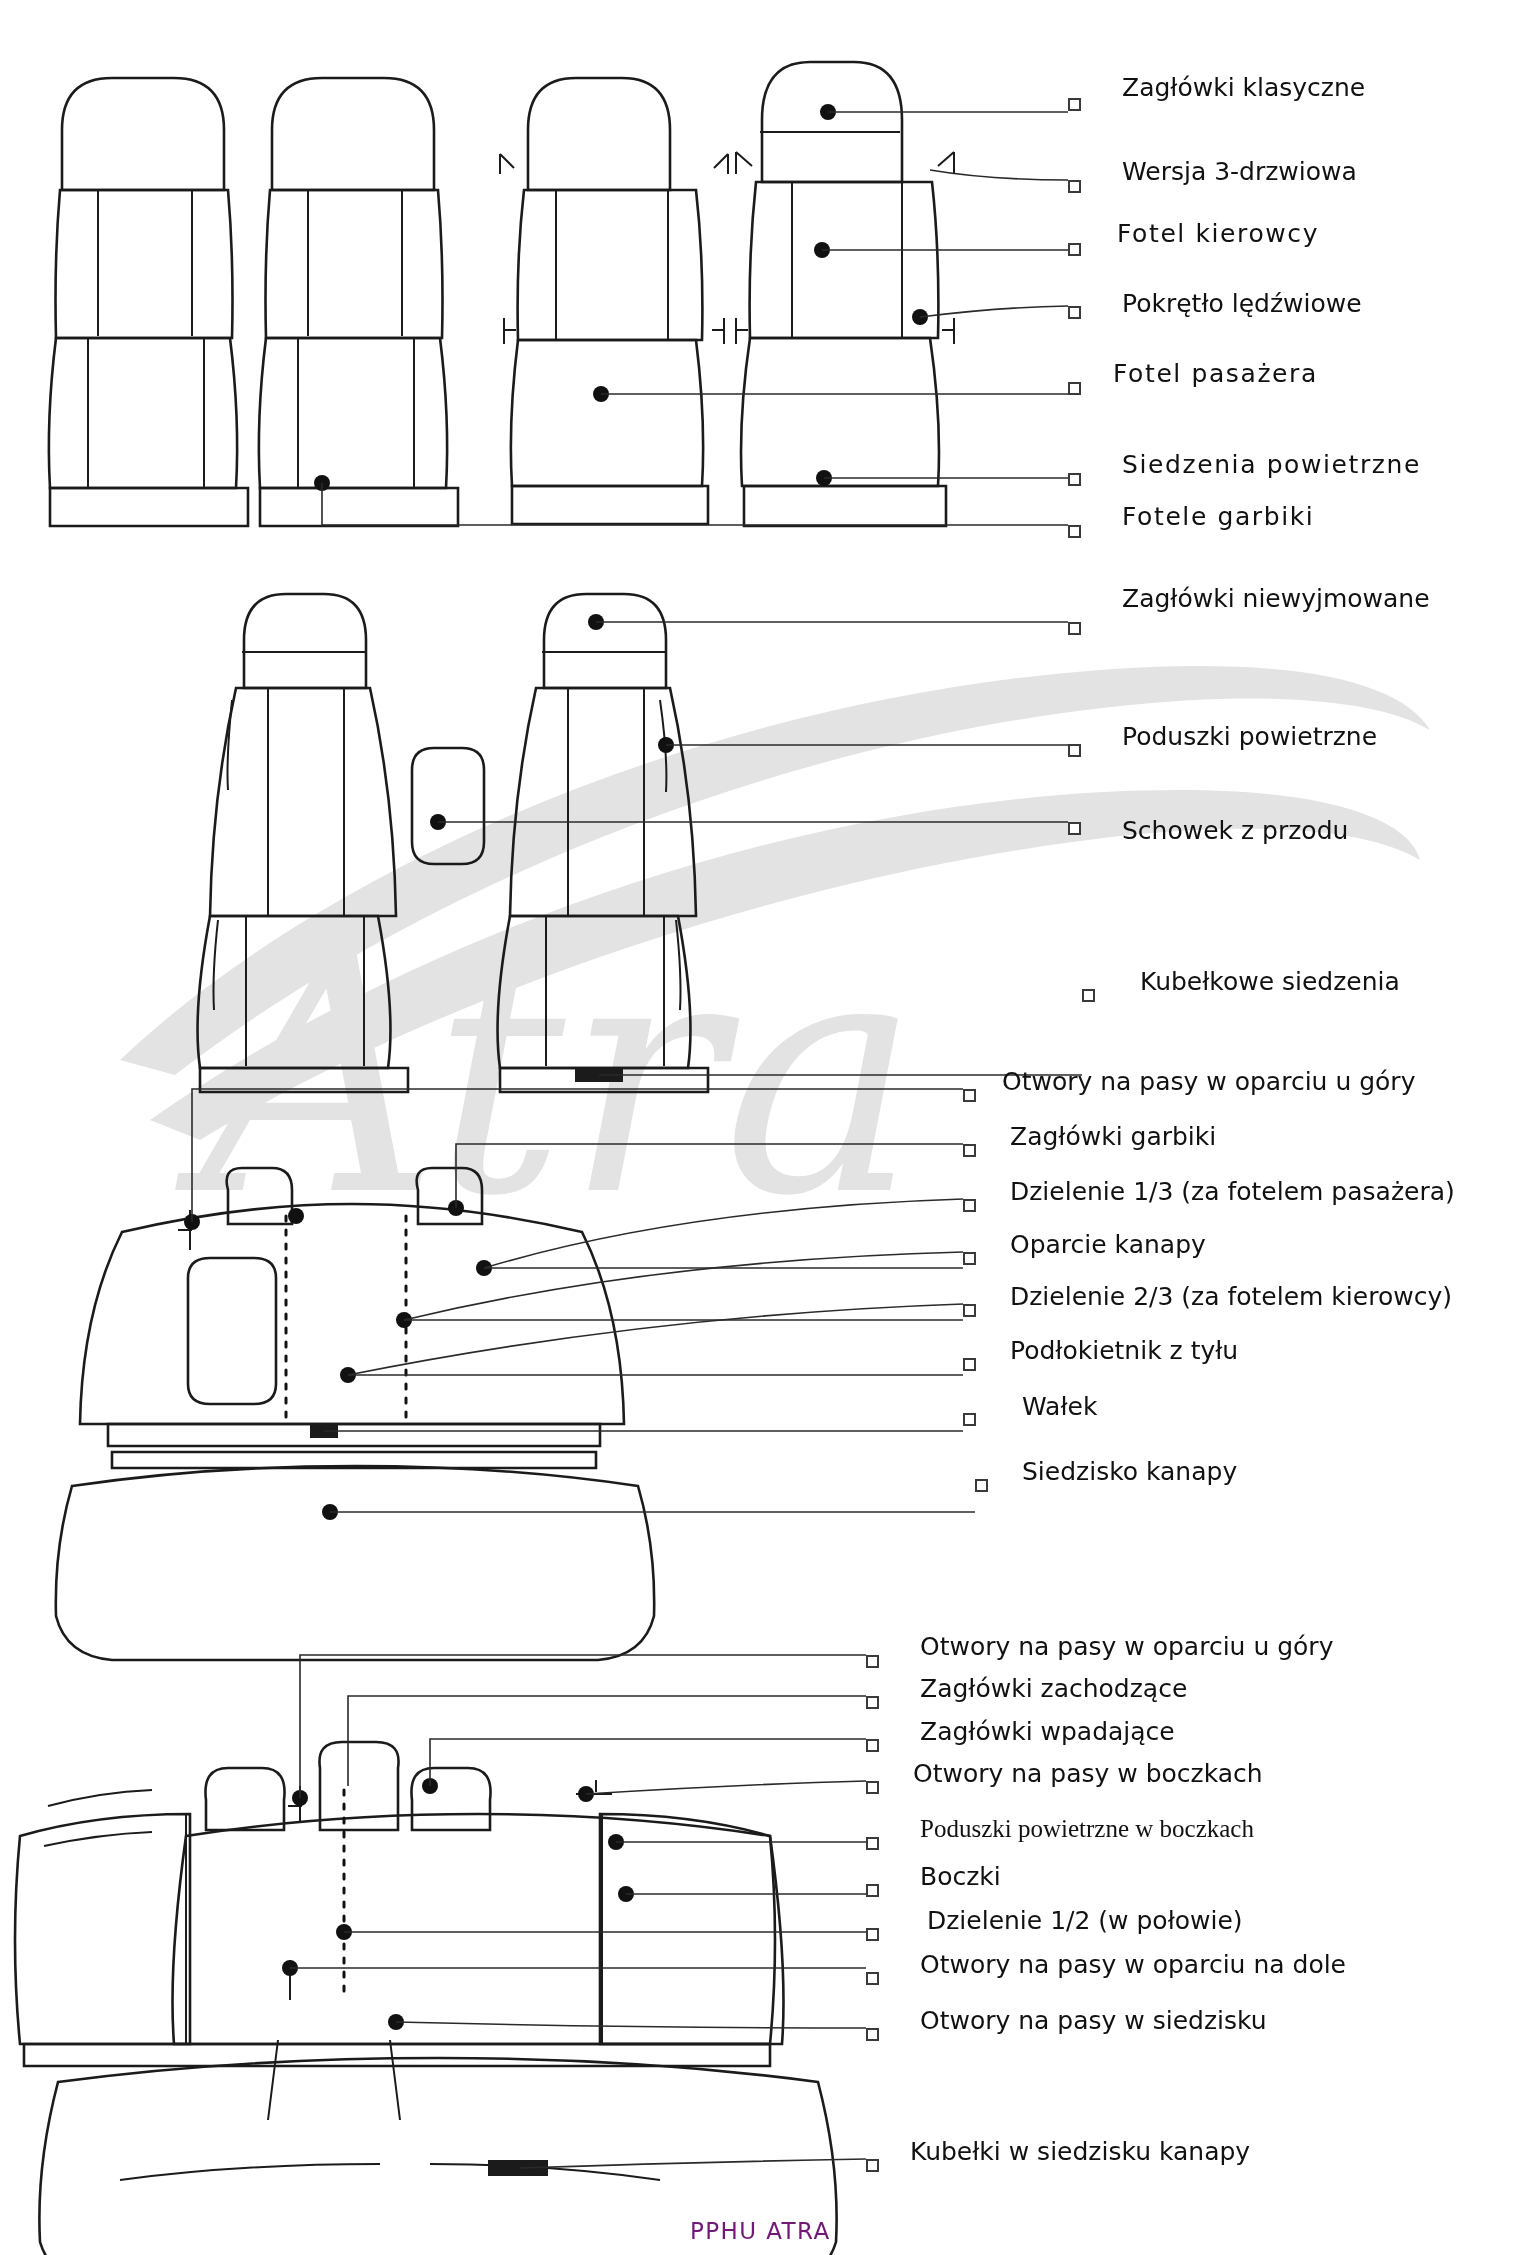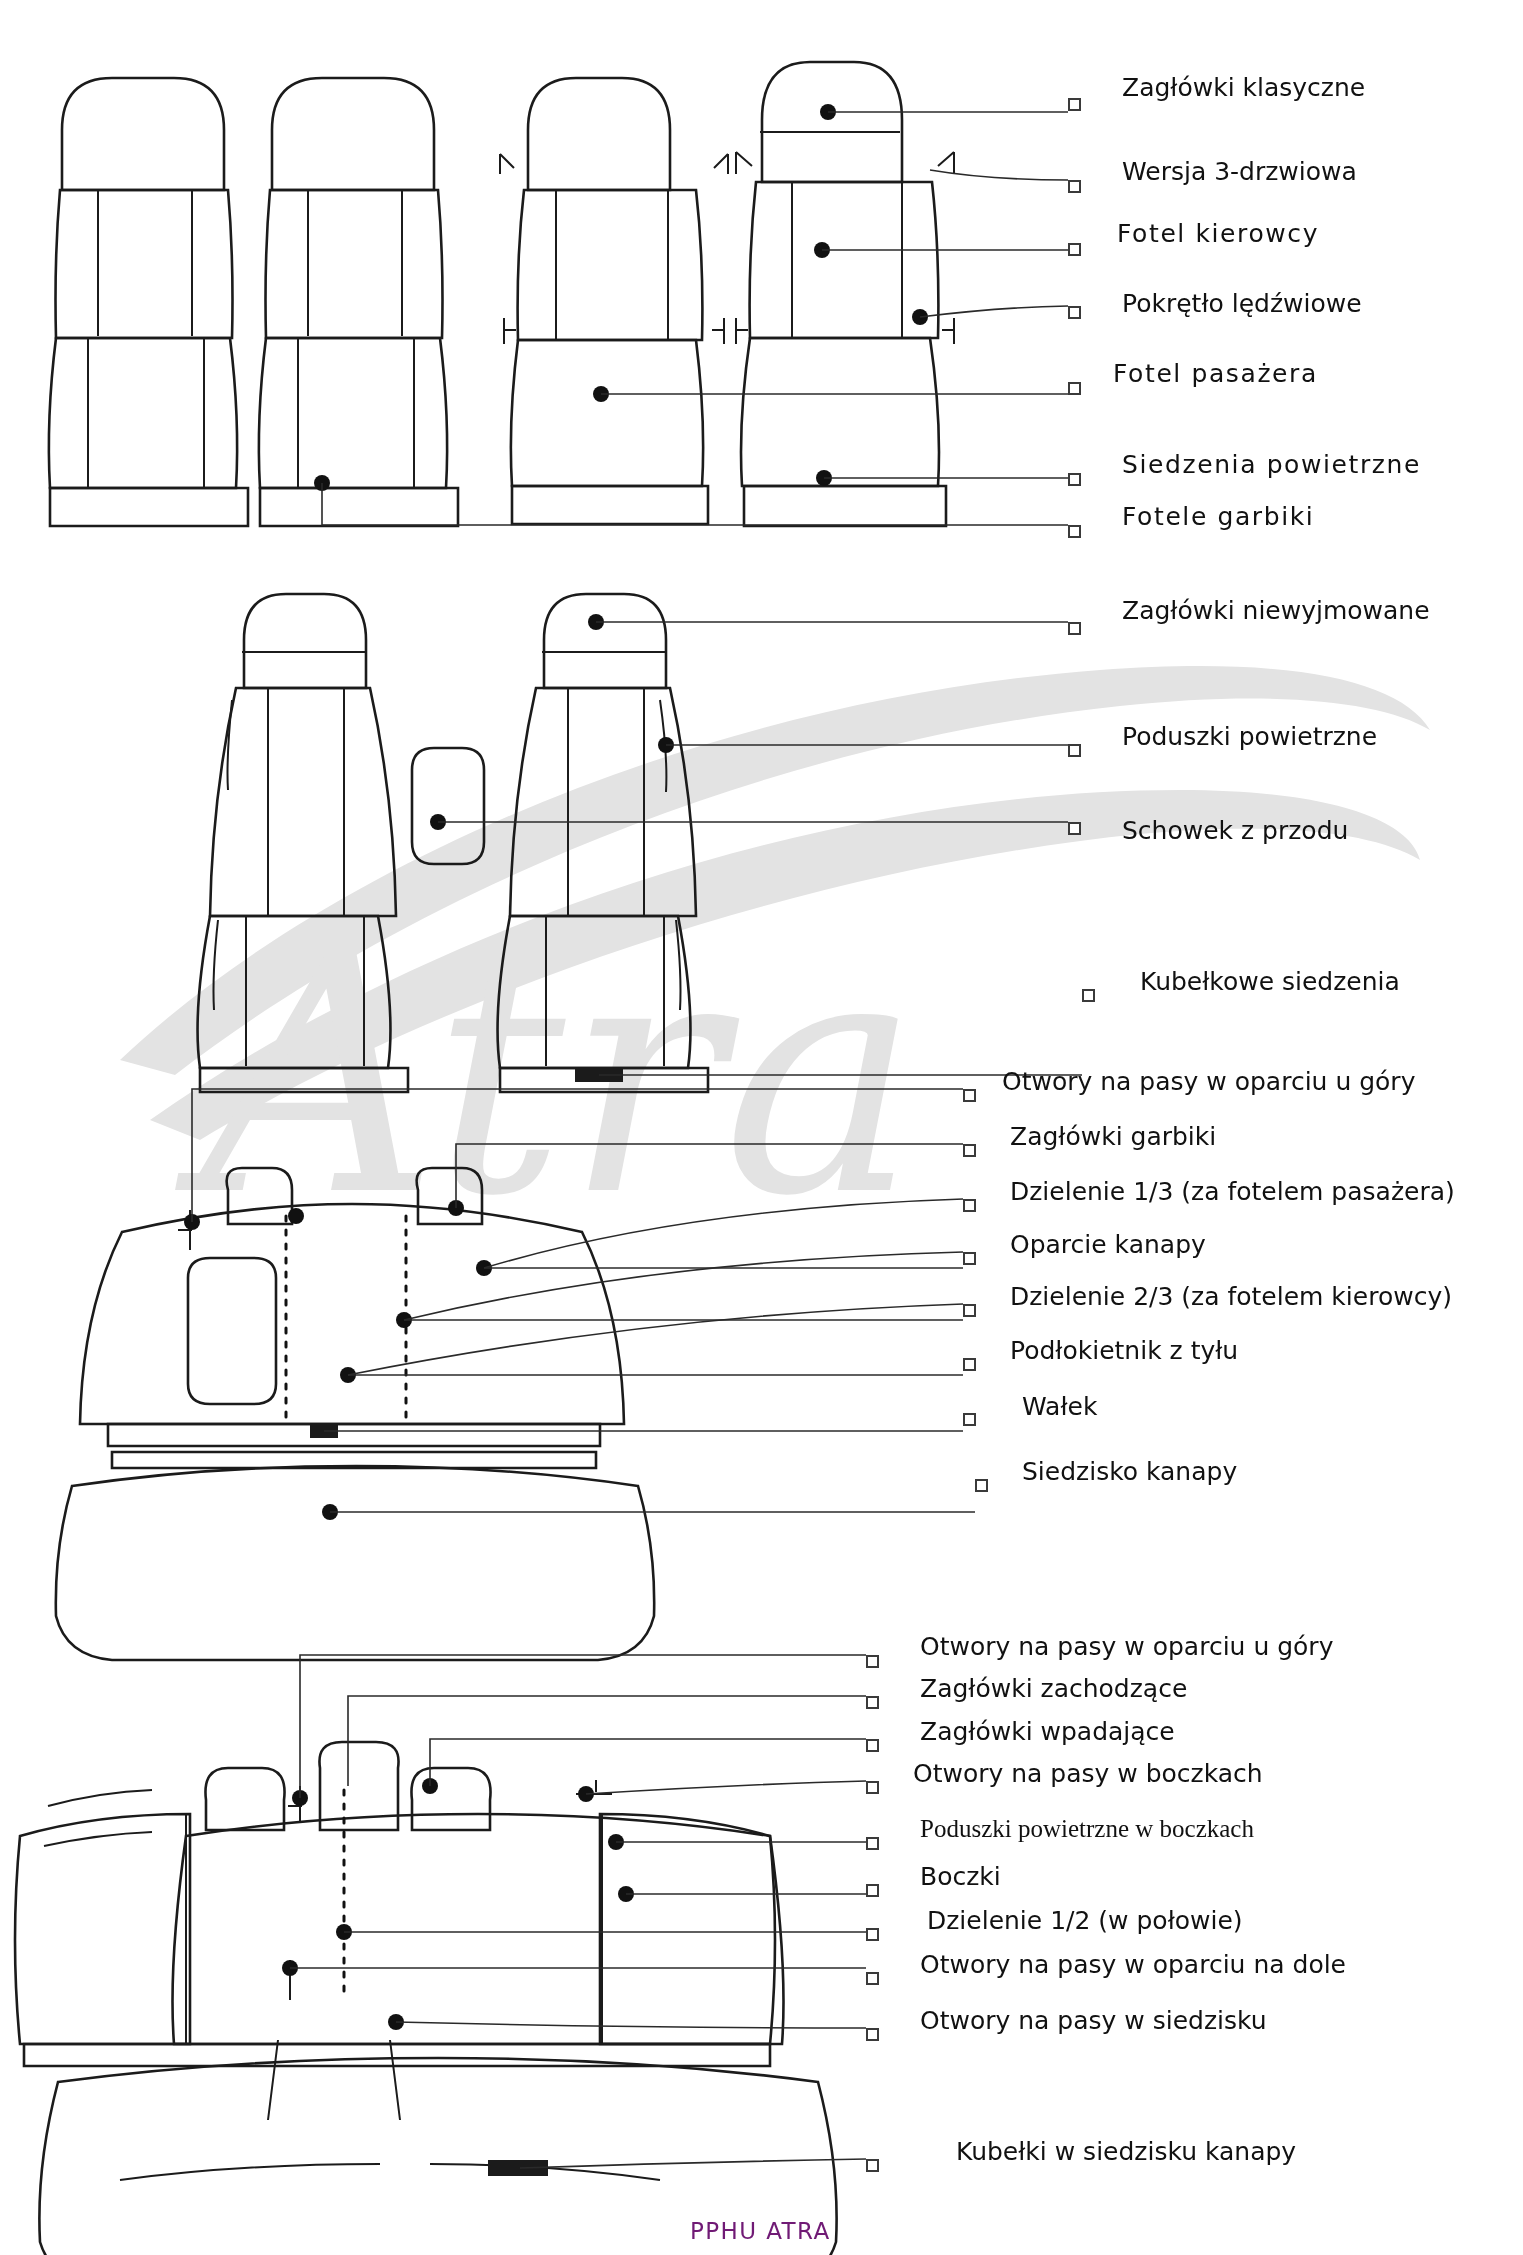--- a/index.html
+++ b/index.html
@@ -268,21 +268,21 @@
       <div class="label mono-ish" style="left: 1117px; top: 219px;">Fotel kierowcy</div>
       <div class="marker" style="left: 1068px; top: 306px;"></div>
       <div class="label" style="left: 1122px; top: 289px;">Pokrętło lędźwiowe</div>
       <div class="marker" style="left: 1068px; top: 382px;"></div>
       <div class="label mono-ish" style="left: 1113px; top: 359px;">Fotel pasażera</div>
       <div class="marker" style="left: 1068px; top: 473px;"></div>
       <div class="label mono-ish" style="left: 1122px; top: 450px;">Siedzenia powietrzne</div>
       <div class="marker" style="left: 1068px; top: 525px;"></div>
       <div class="label mono-ish" style="left: 1122px; top: 502px;">Fotele garbiki</div>
       <div class="marker" style="left: 1068px; top: 622px;"></div>
-      <div class="label" style="left: 1122px; top: 596px;">Zagłówki niewyjmowane</div>
+      <div class="label" style="left: 1122px; top: 584px;">Zagłówki niewyjmowane</div>
       <div class="marker" style="left: 1068px; top: 744px;"></div>
       <div class="label" style="left: 1122px; top: 722px;">Poduszki powietrzne</div>
       <div class="marker" style="left: 1068px; top: 822px;"></div>
       <div class="label" style="left: 1122px; top: 800px; margin-top: 16px;">Schowek z przodu</div>
       <div class="marker" style="left: 1082px; top: 989px;"></div>
       <div class="label" style="left: 1140px; top: 967px;">Kubełkowe siedzenia</div>
       <div class="marker" style="left: 963px; top: 1089px;"></div>
       <div class="label" style="left: 1002px; top: 1067px;">Otwory na pasy w oparciu u góry</div>
       <div class="marker" style="left: 963px; top: 1144px;"></div>
       <div class="label" style="left: 1010px; top: 1122px;">Zagłówki garbiki</div>
@@ -310,17 +310,17 @@
       <div class="label" style="left: 920px; top: 1814px; font-family: Liberation Serif, serif;">Poduszki powietrzne w boczkach</div>
       <div class="marker" style="left: 866px; top: 1884px;"></div>
       <div class="label" style="left: 920px; top: 1862px;">Boczki</div>
       <div class="marker" style="left: 866px; top: 1928px;"></div>
       <div class="label" style="left: 927px; top: 1906px;">Dzielenie 1/2 (w połowie)</div>
       <div class="marker" style="left: 866px; top: 1972px;"></div>
       <div class="label" style="left: 920px; top: 1950px;">Otwory na pasy w oparciu na dole</div>
       <div class="marker" style="left: 866px; top: 2028px;"></div>
       <div class="label" style="left: 920px; top: 2006px;">Otwory na pasy w siedzisku</div>
       <div class="marker" style="left: 866px; top: 2159px;"></div>
-      <div class="label" style="left: 956px; top: 2137px;">Kubełki w siedzisku kanapy</div>
+      <div class="label" style="left: 910px; top: 2137px;">Kubełki w siedzisku kanapy</div>
     </div>
 
   <div class="footer">PPHU  ATRA</div>
 </div>
 
 </body></html>

